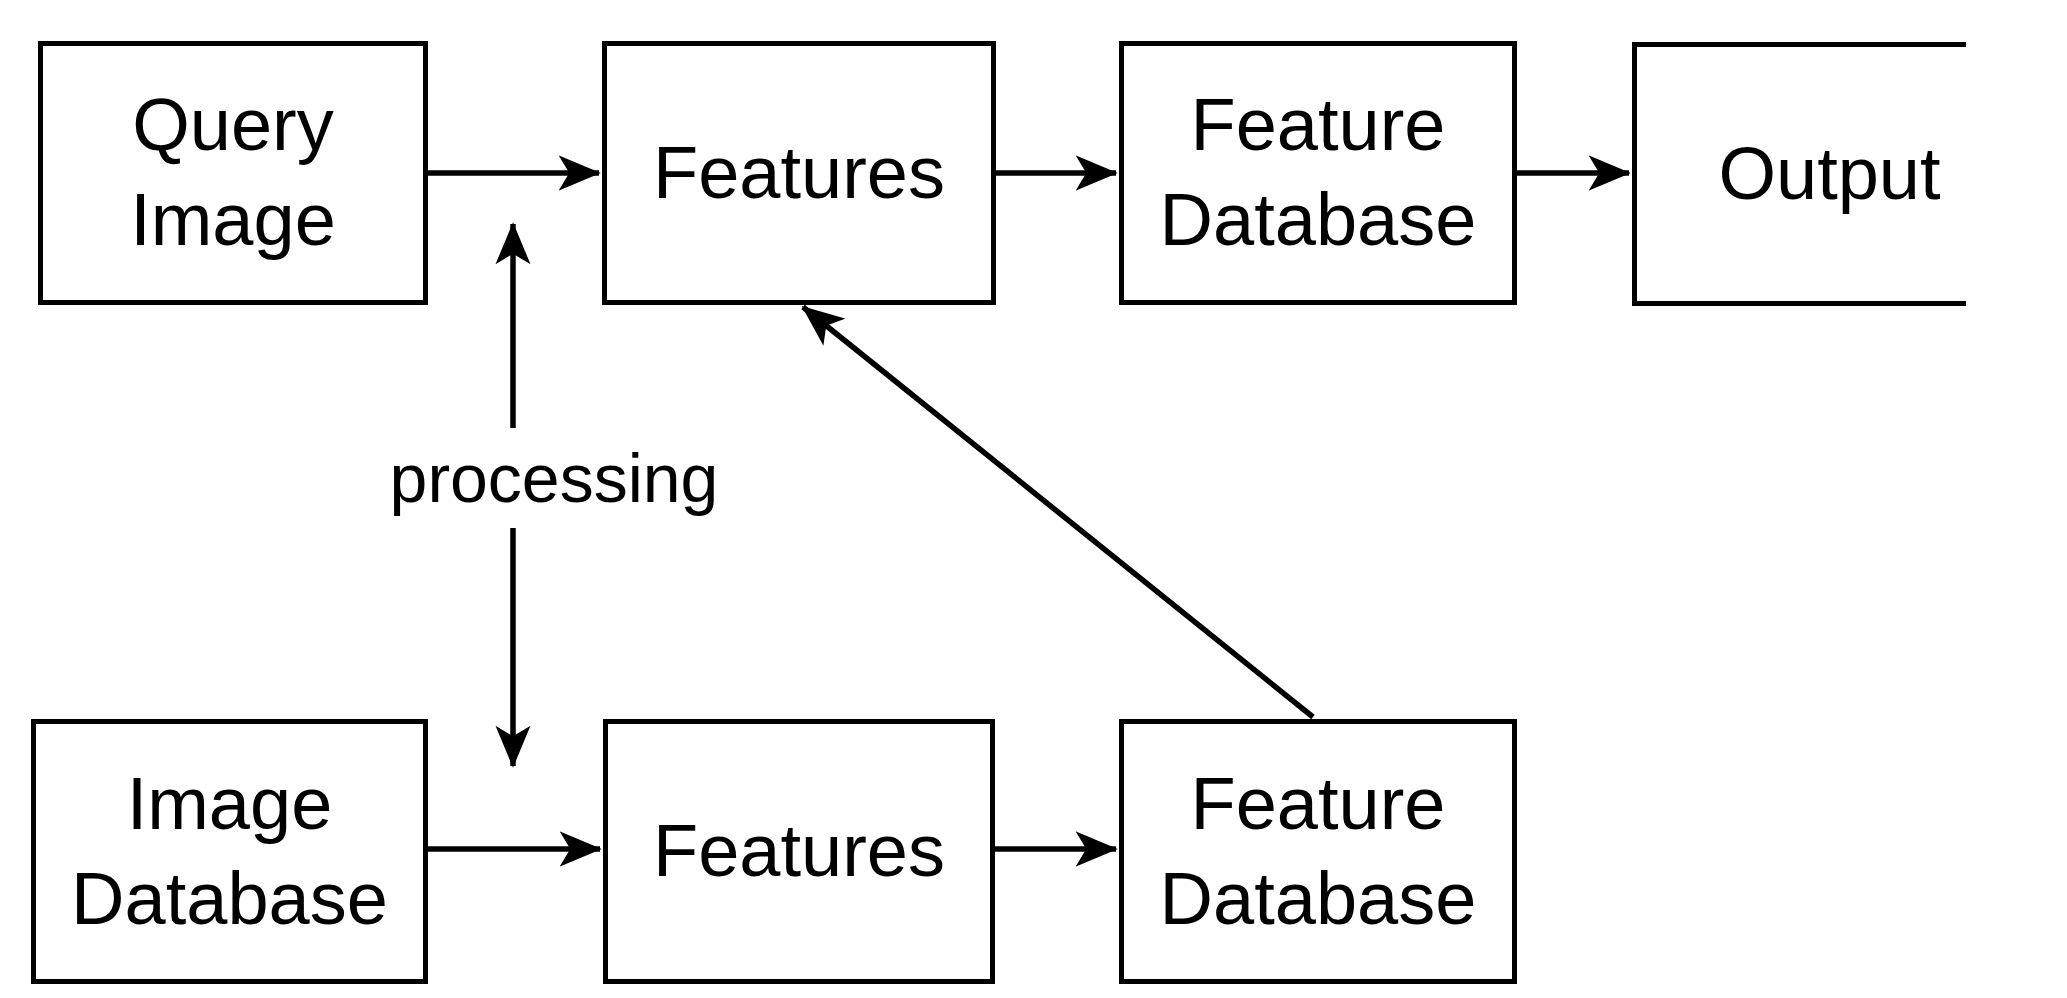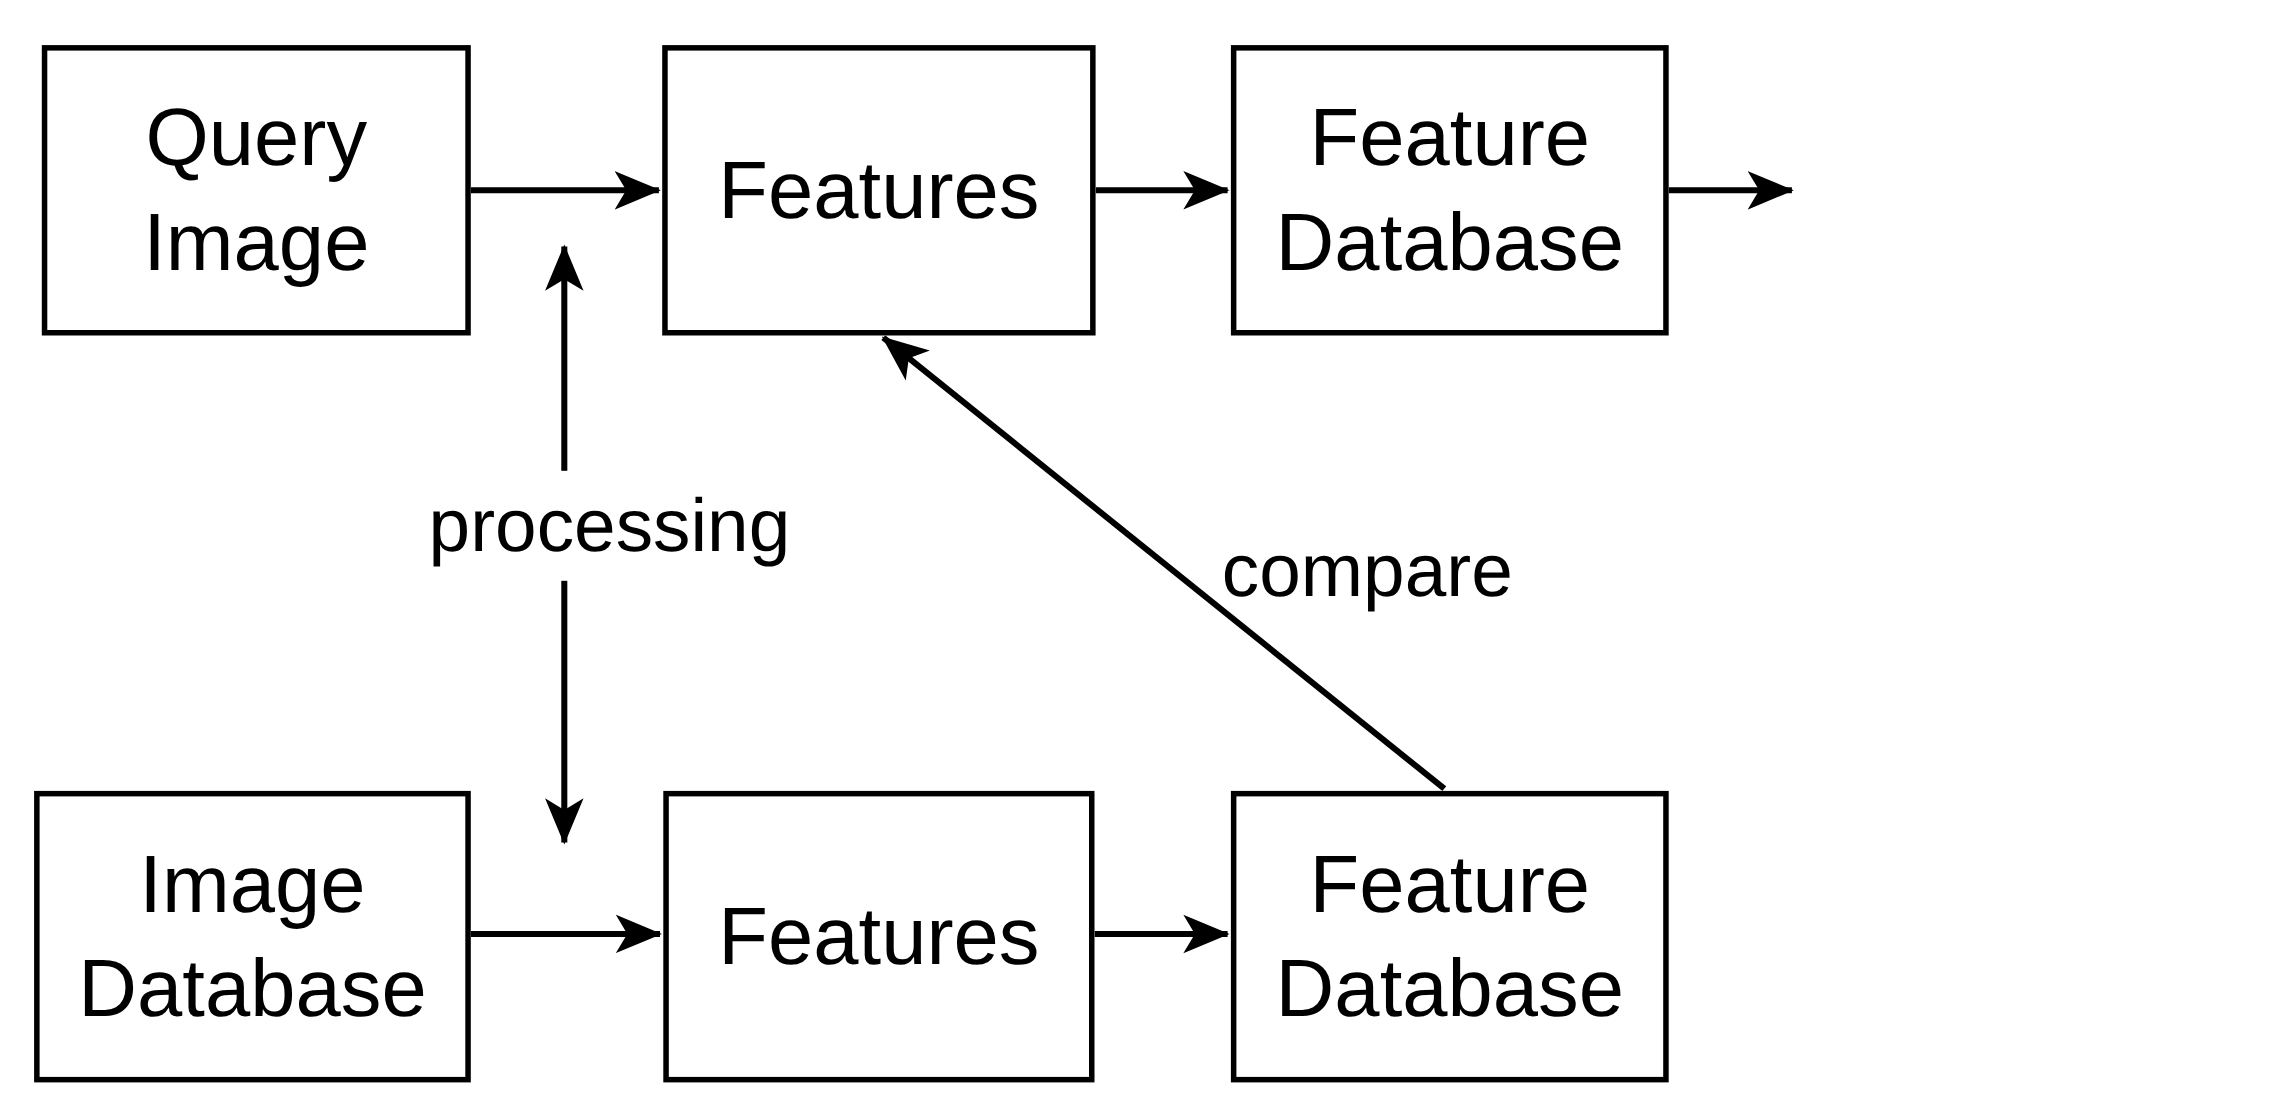--- a/index.html
+++ b/index.html
@@ -110,32 +110,34 @@
 
   <div class="box b-features-top">
     <span class="box-label">Features</span>
   </div>
 
   <div class="box b-feature-db-top">
     <span class="box-label">Feature
 Database</span>
   </div>
 
+  <div class="box b-output">
+    <span class="box-label">Output</span>
+  </div>
 
   <div class="box b-image-database">
     <span class="box-label">Image
 Database</span>
   </div>
 
   <div class="box b-features-bottom">
     <span class="box-label">Features</span>
   </div>
 
   <div class="box b-feature-db-bottom">
     <span class="box-label">Feature
 Database</span>
   </div>
 
   <div class="edge-label l-processing">processing</div>
 
-  <div class="edge-label l-compare">compare</div>
 
 </div>
 
 </body></html>

